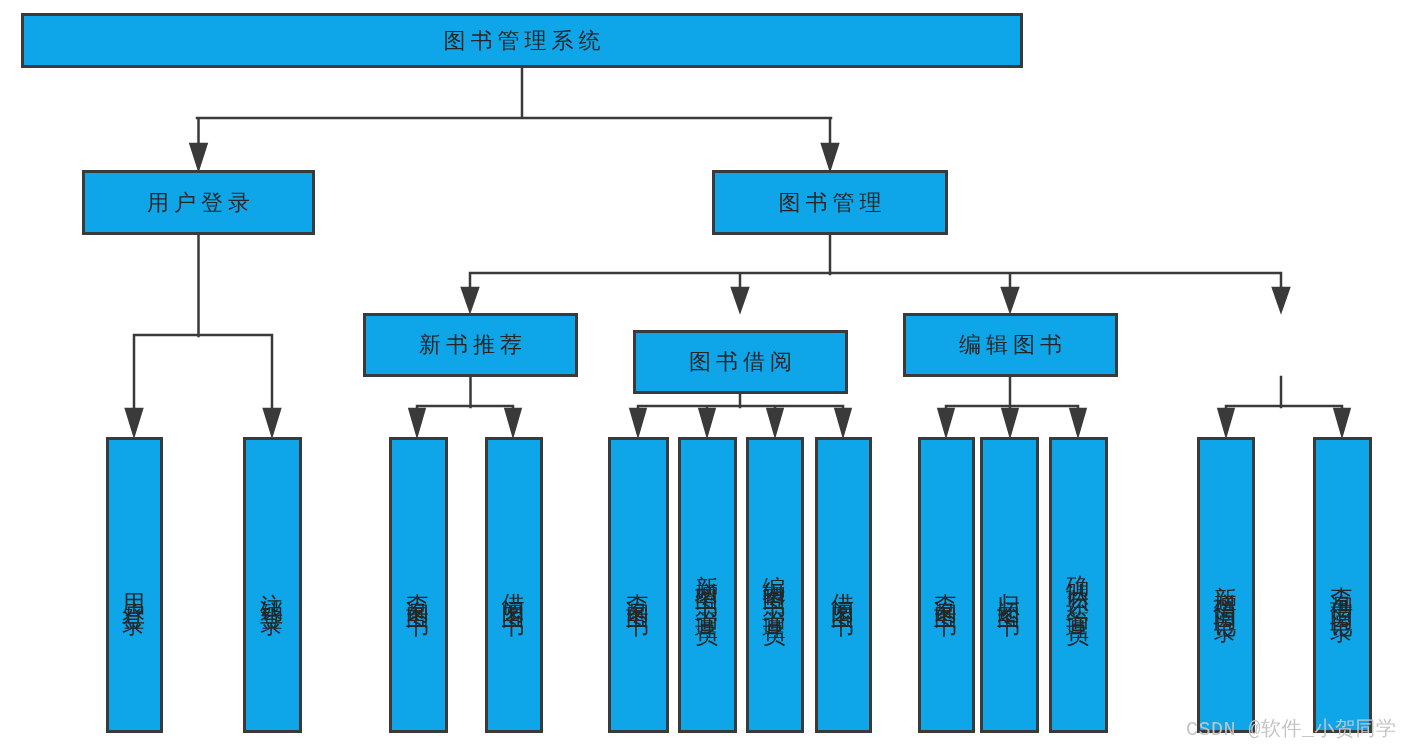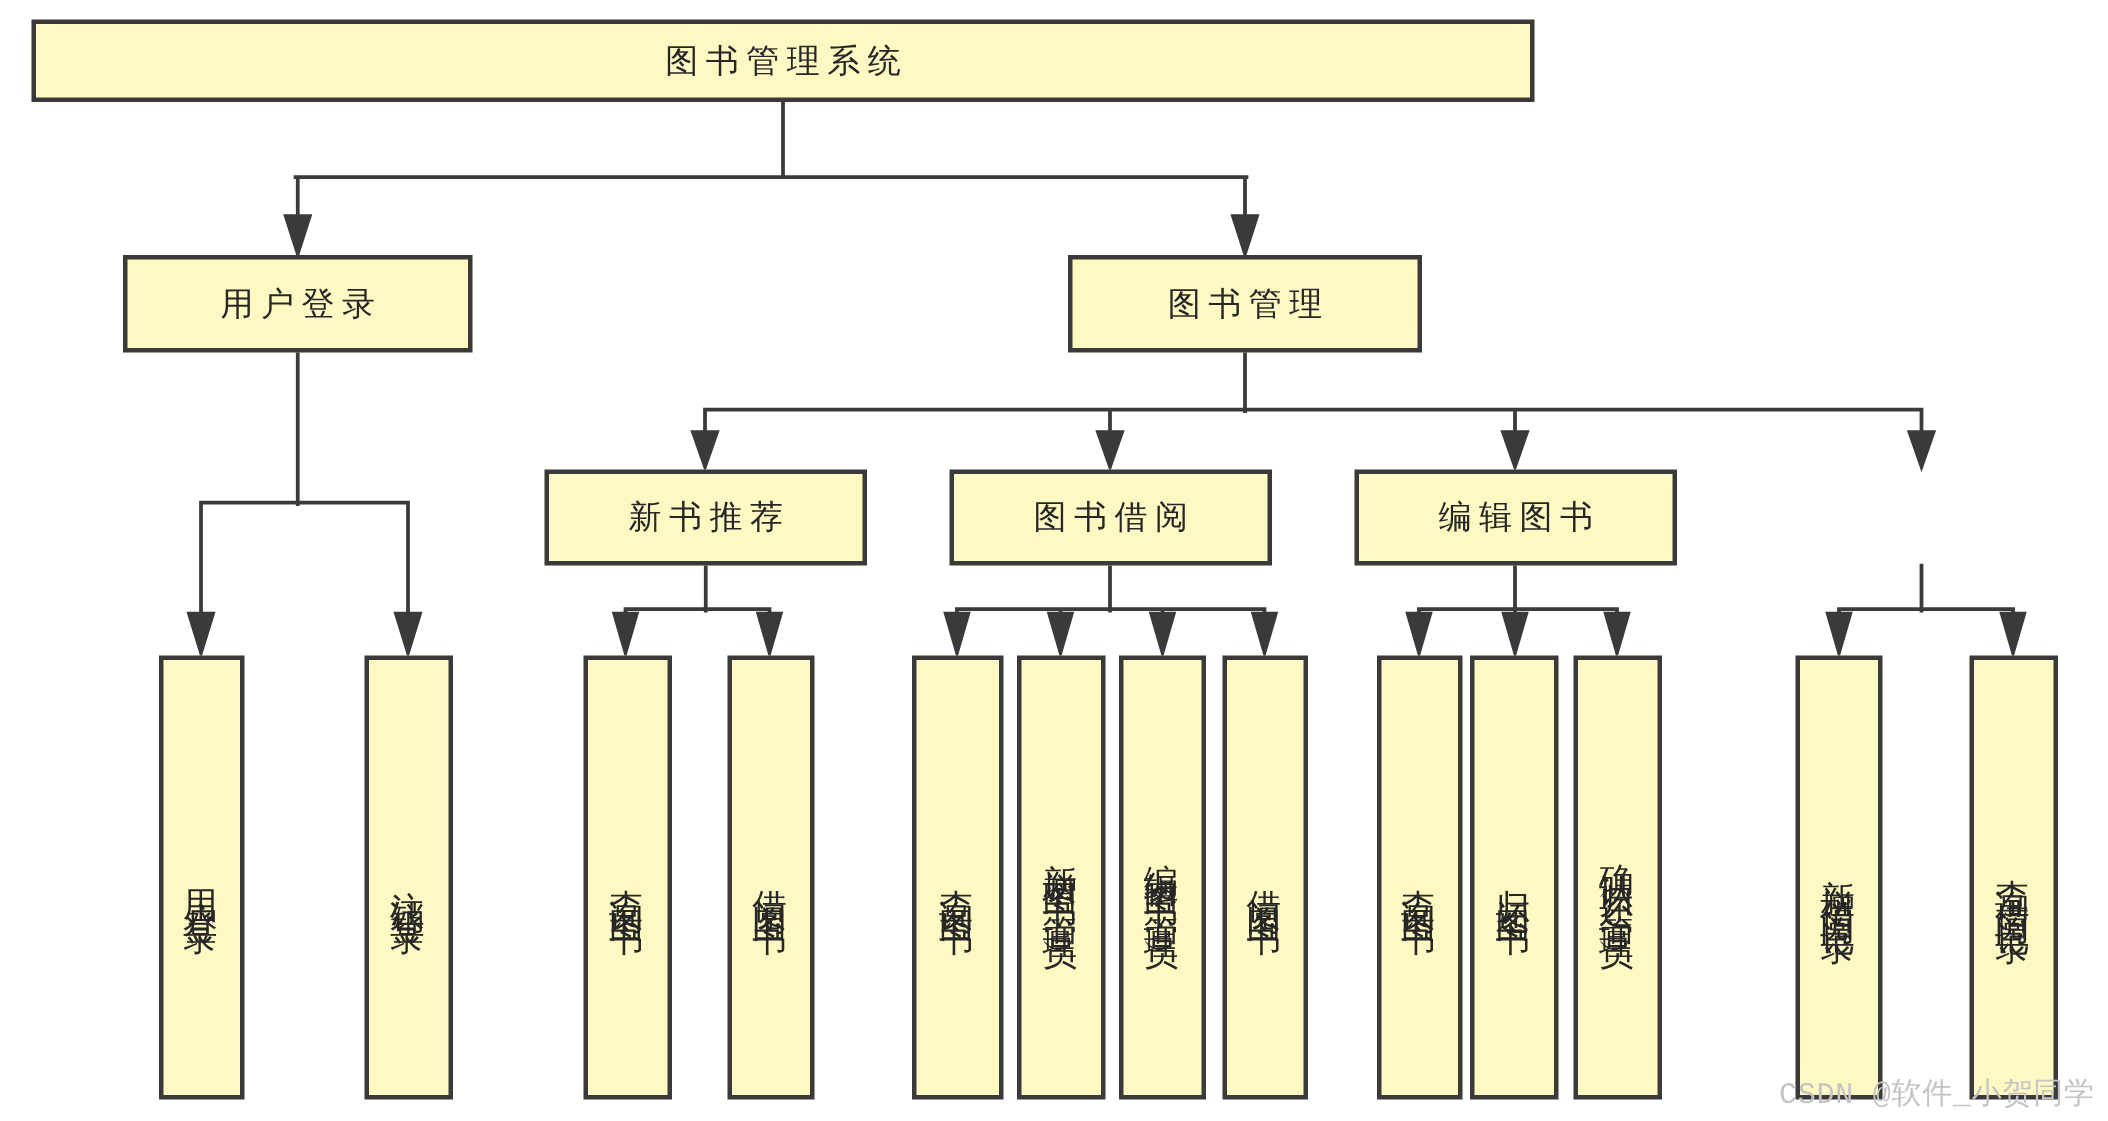--- a/index.html
+++ b/index.html
@@ -6,21 +6,21 @@
   .canvas{
     position:relative;
     width:1405px;height:747px;
     background:#ffffff;
     font-family:"Liberation Sans", sans-serif;
     overflow:hidden;
   }
   .wires{position:absolute;left:0;top:0;z-index:1;}
   .box{
     position:absolute;
-    background:#fef9c3;
+    background:#0ea5e9;
     border:3px solid #3a3a3a;
     box-sizing:border-box;
     display:flex;align-items:center;justify-content:center;
     z-index:2;
   }
   .box.h span{
     font-size:22px;color:#262626;letter-spacing:5px;
     padding-left:5px; 
     white-space:nowrap;
   }
@@ -99,21 +99,21 @@
   <div class="box h" style="left:82px;top:170px;width:233px;height:65px">
     <span>用户登录</span>
   </div>
   <div class="box h" style="left:712px;top:170px;width:236px;height:65px">
     <span>图书管理</span>
   </div>
 
   <div class="box h" style="left:363px;top:313px;width:215px;height:64px">
     <span>新书推荐</span>
   </div>
-  <div class="box h" style="left:633px;top:313px;width:215px;height:64px">
+  <div class="box h" style="left:633px;top:330px;width:215px;height:64px">
     <span>图书借阅</span>
   </div>
   <div class="box h" style="left:903px;top:313px;width:215px;height:64px">
     <span>编辑图书</span>
   </div>
 
   <div class="box v" style="left:106px;top:437px;width:57px;height:296px">
     <span>用户登录</span>
   </div>
   <div class="box v" style="left:243px;top:437px;width:59px;height:296px">

